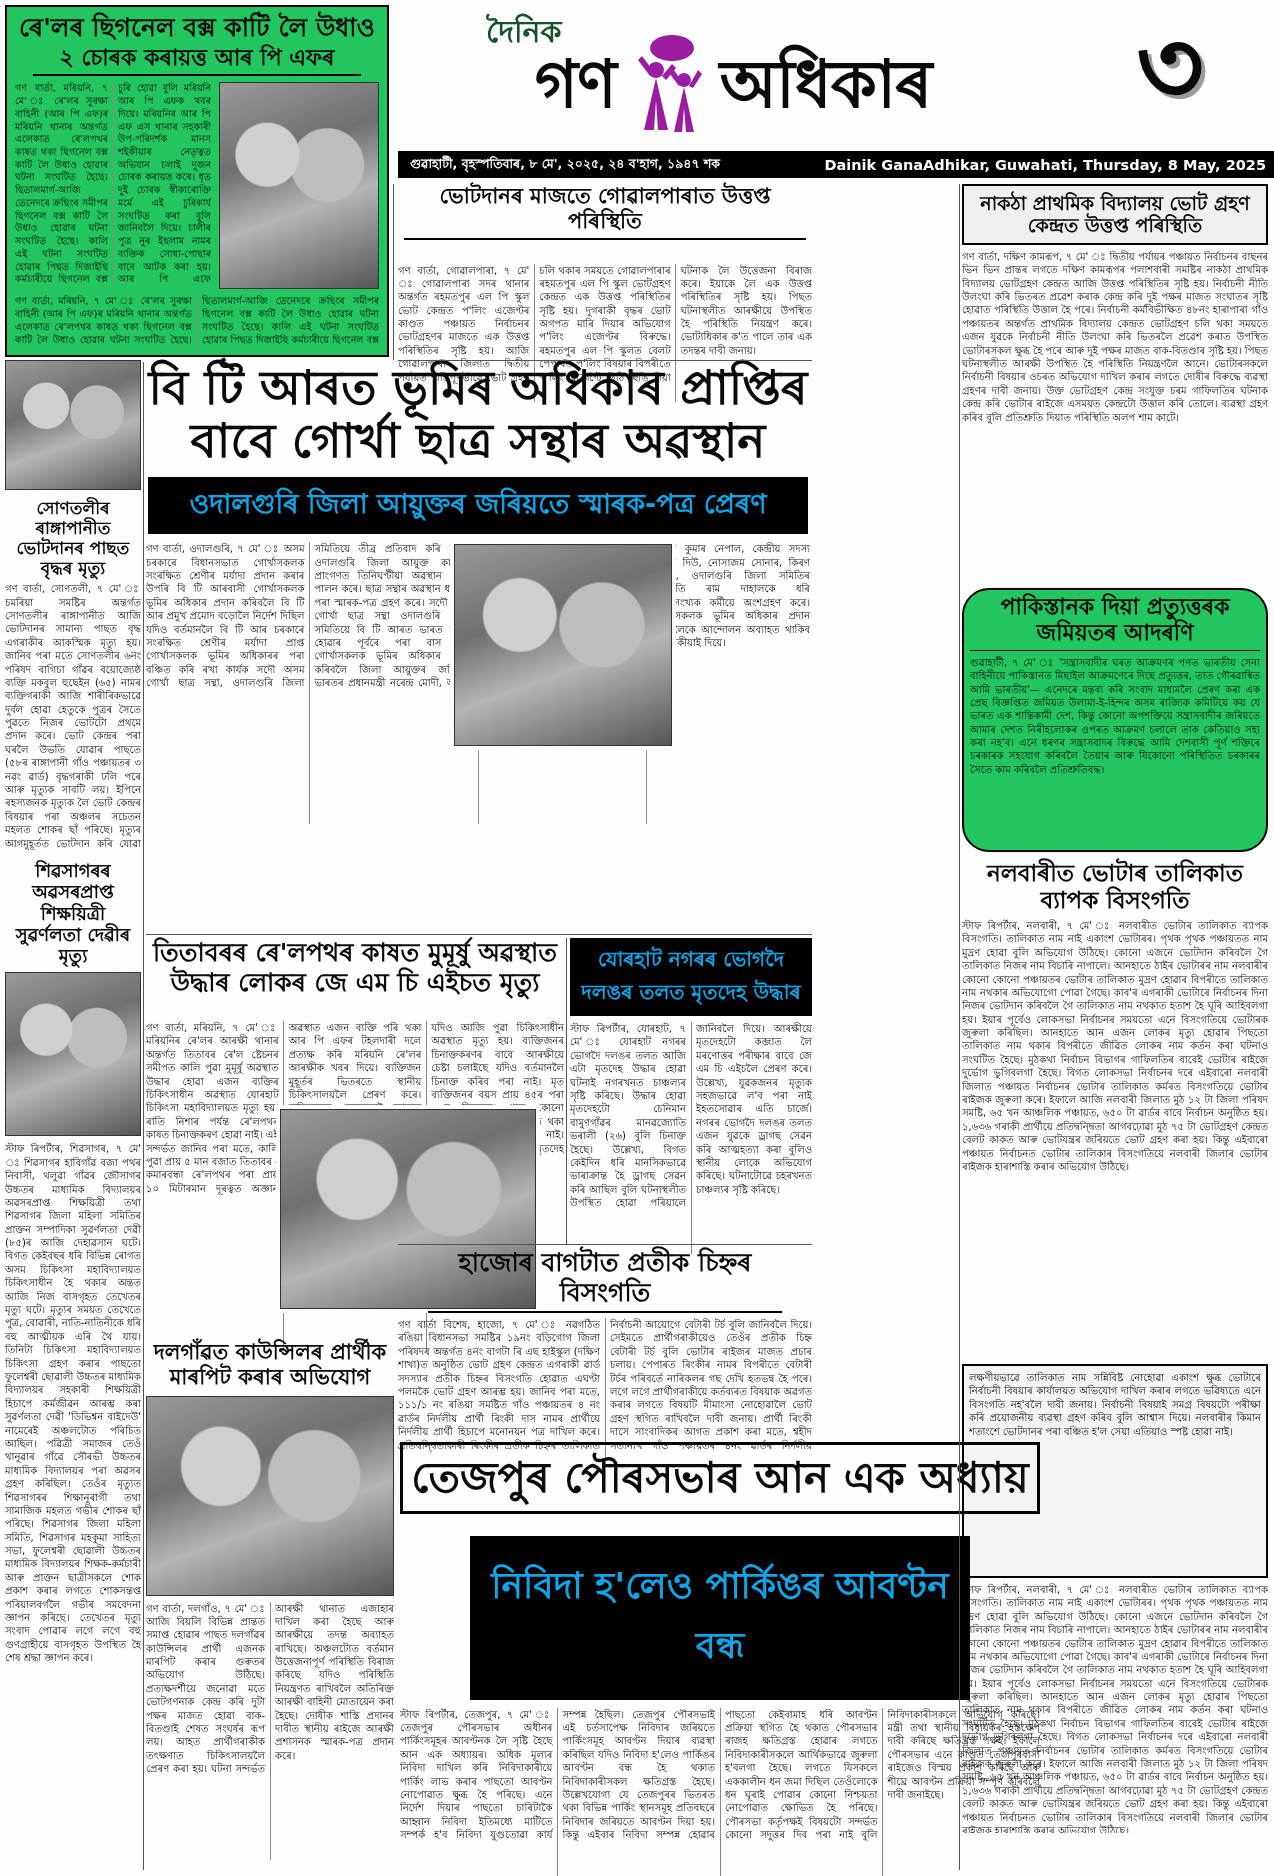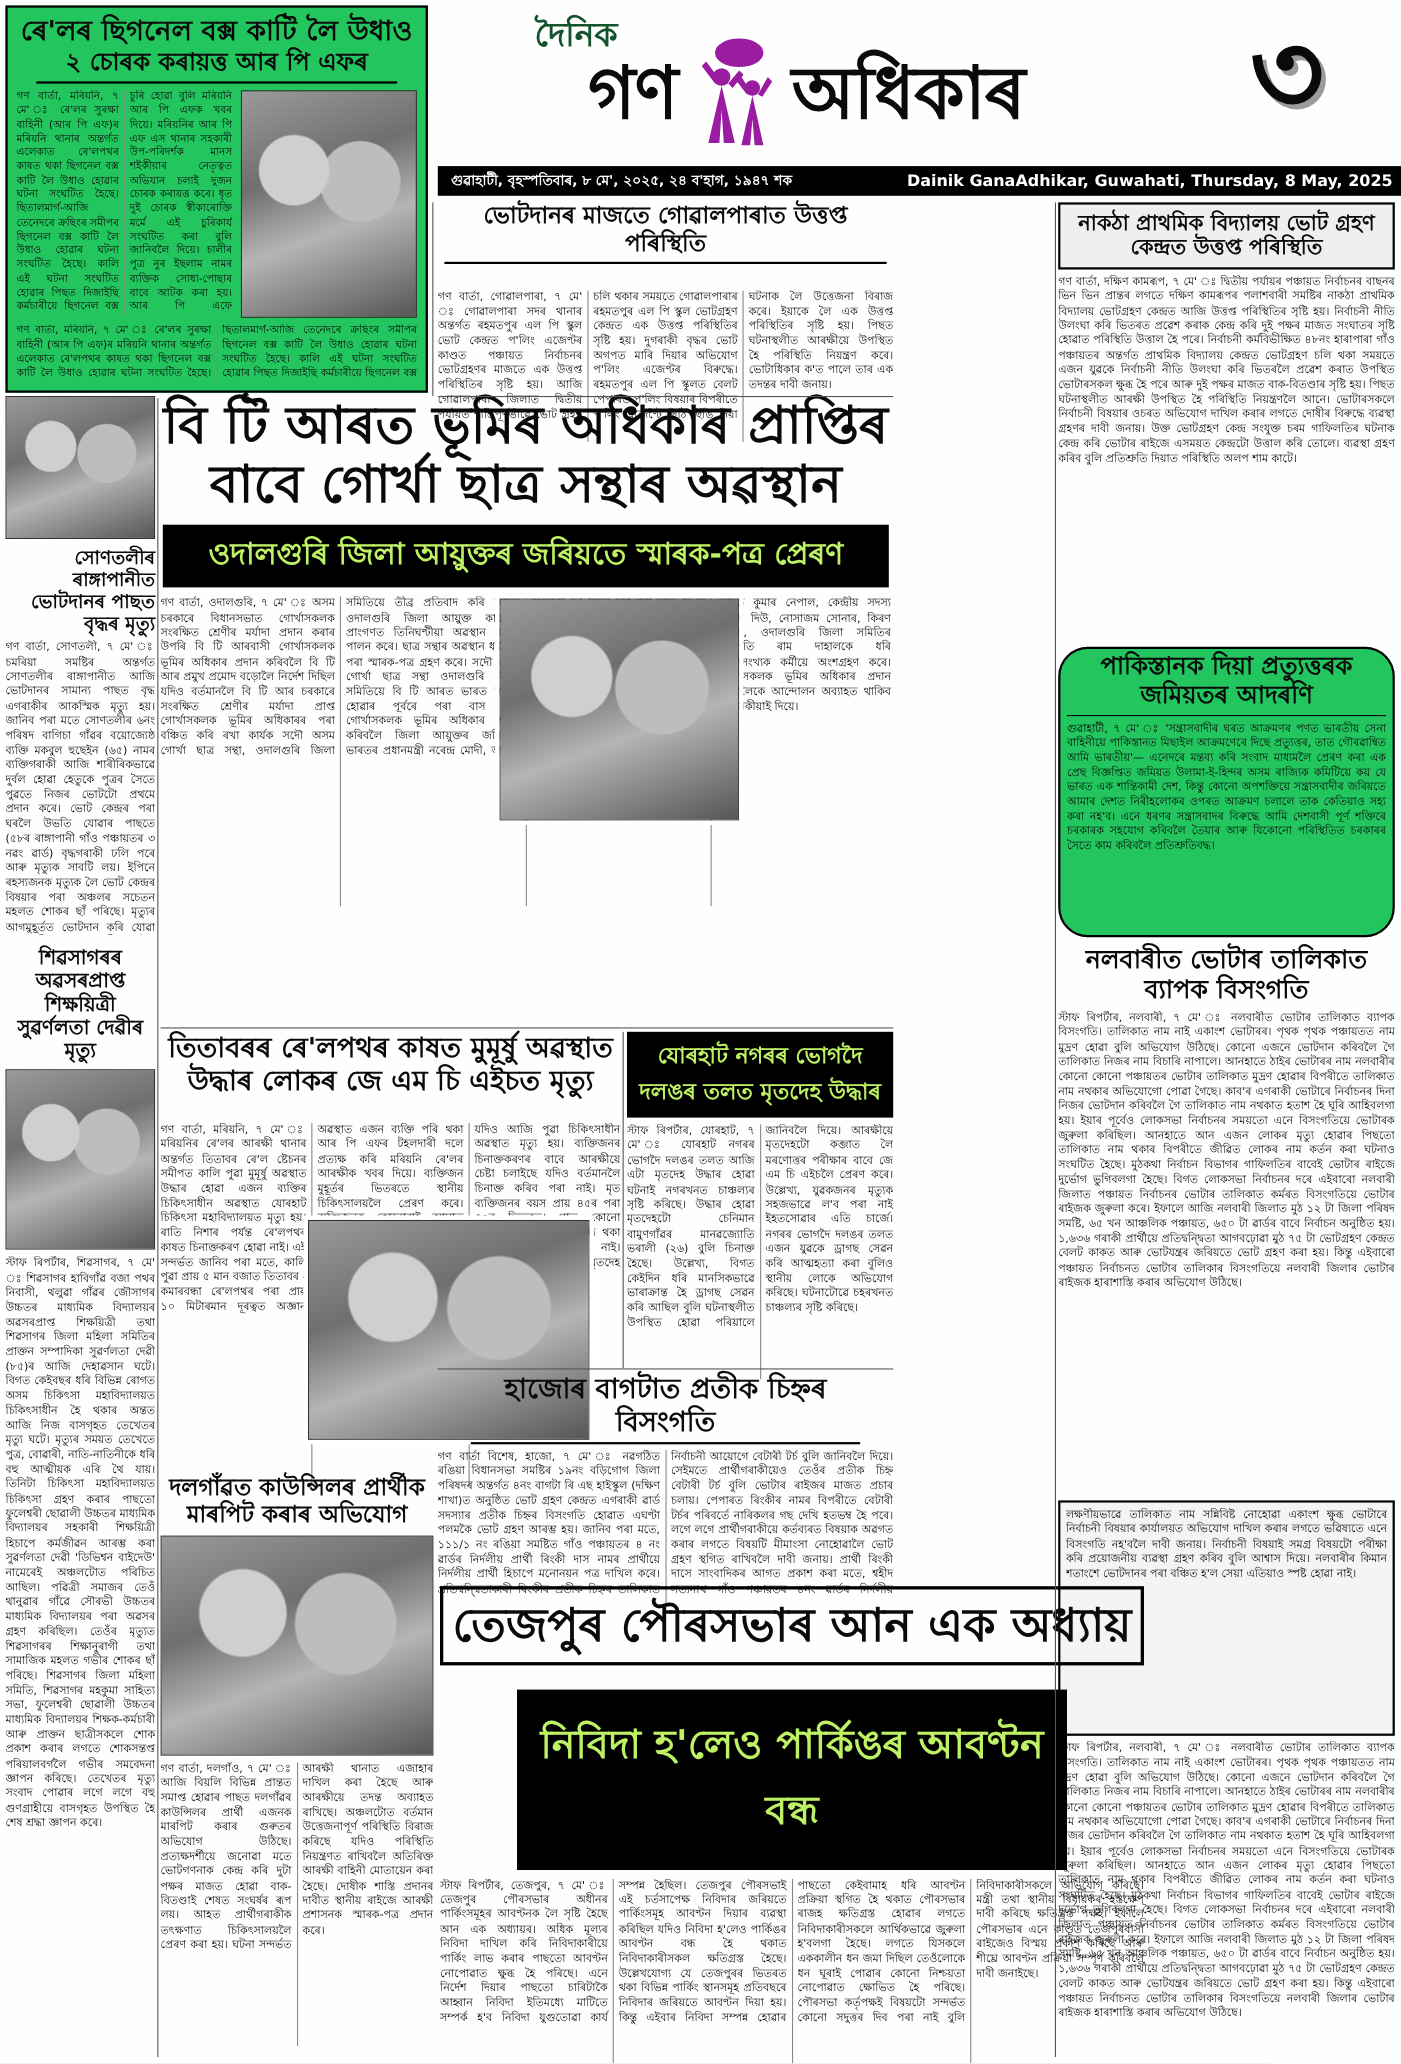--- a/index.html
+++ b/index.html
@@ -2,21 +2,21 @@
 <html><head>
 <meta charset="utf-8">
 <style>
   html,body{margin:0;padding:0;background:#e9e9e9;}
   .page{position:relative;width:1274px;height:1876px;background:#fefefe;margin:0 auto;
         font-family:"DejaVu Sans","Liberation Sans",sans-serif;color:#0a0a0a;overflow:hidden;}
   .abs{position:absolute;}
   .box{border:2px solid #000;background:#22c55e;}
   .hl{font-weight:bold;text-align:center;line-height:1.18;}
   .hl-under{border-bottom:2px solid #000;padding-bottom:4px;}
-  .rev{background:#000;color:#bef264;font-weight:bold;text-align:center;}
+  .rev{background:#000;color:#0ea5e9;font-weight:bold;text-align:center;}
   .body-text{font-size:10px;line-height:1.34;text-align:justify;overflow:hidden;word-break:break-word;}
   .c2{column-count:2;column-gap:10px;column-rule:1px solid #888;}
   .c3{column-count:3;column-gap:10px;column-rule:1px solid #888;margin-top:24px;}
   .c4{column-count:4;column-gap:10px;column-rule:1px solid #888;}
   .photo{background:
       radial-gradient(circle at 30% 35%, #cfcfcf 0 18%, transparent 19%),
       radial-gradient(circle at 68% 40%, #bdbdbd 0 22%, transparent 23%),
       linear-gradient(160deg,#9a9a9a 0%,#6f6f6f 35%,#b5b5b5 60%,#565656 100%);
       border:1px solid #333;}
   .vrule{width:1px;background:#555;}
@@ -80,21 +80,21 @@
     <div class="hl" style="font-size:23px;margin-top:8px;">নলবাৰীত ভোটাৰ তালিকাত ব্যাপক বিসংগতি</div>
     <div class="body-text" style="height:440px;margin-top:5px;">স্টাফ ৰিপৰ্টাৰ, নলবাৰী, ৭ মে' ঃ নলবাৰীত ভোটাৰ তালিকাত ব্যাপক বিসংগতি। তালিকাত নাম নাই একাংশ ভোটাৰৰ। পৃথক পৃথক পঞ্চায়তত নাম মুদ্ৰণ হোৱা বুলি অভিযোগ উঠিছে। কোনো এজনে ভোটদান কৰিবলৈ গৈ তালিকাত নিজৰ নাম বিচাৰি নাপালে। আনহাতে ঠাইৰ ভোটাৰৰ নাম নলবাৰীৰ কোনো কোনো পঞ্চায়তৰ ভোটাৰ তালিকাত মুদ্ৰণ হোৱাৰ বিপৰীতে তালিকাত নাম নথকাৰ অভিযোগো পোৱা গৈছে। কাব'ৰ এগৰাকী ভোটাৰে নিৰ্বাচনৰ দিনা নিজৰ ভোটদান কৰিবলৈ গৈ তালিকাত নাম নথকাত হতাশ হৈ ঘূৰি আহিবলগা হয়। ইয়াৰ পূৰ্বেও লোকসভা নিৰ্বাচনৰ সময়তো এনে বিসংগতিয়ে ভোটাৰক জুৰুলা কৰিছিল। আনহাতে আন এজন লোকৰ মৃত্যু হোৱাৰ পিছতো তালিকাত নাম থকাৰ বিপৰীতে জীৱিত লোকৰ নাম কৰ্তন কৰা ঘটনাও সংঘটিত হৈছে। মুঠকথা নিৰ্বাচন বিভাগৰ গাফিলতিৰ বাবেই ভোটাৰ ৰাইজে দুৰ্ভোগ ভুগিবলগা হৈছে। বিগত লোকসভা নিৰ্বাচনৰ দৰে এইবাৰো নলবাৰী জিলাত পঞ্চায়ত নিৰ্বাচনৰ ভোটাৰ তালিকাত কৰ্মৰত বিসংগতিয়ে ভোটাৰ ৰাইজক জুৰুলা কৰে। ইফালে আজি নলবাৰী জিলাত মুঠ ১২ টা জিলা পৰিষদ সমষ্টি, ৬৫ খন আঞ্চলিক পঞ্চায়ত, ৬৫০ টা ৱাৰ্ডৰ বাবে নিৰ্বাচন অনুষ্ঠিত হয়। ১,৬৩৬ গৰাকী প্ৰাৰ্থীয়ে প্ৰতিদ্বন্দ্বিতা আগবঢ়োৱা মুঠ ৭৫ টা ভোটগ্ৰহণ কেন্দ্ৰত বেলট কাকত আৰু ভোটযন্ত্ৰৰ জৰিয়তে ভোট গ্ৰহণ কৰা হয়। কিন্তু এইবাৰো পঞ্চায়ত নিৰ্বাচনত ভোটাৰ তালিকাৰ বিসংগতিয়ে নলবাৰী জিলাৰ ভোটাৰ ৰাইজক হাৰাশাস্তি কৰাৰ অভিযোগ উঠিছে।</div>
     <div class="box" style="margin-top:5px;padding:5px;background:#f4f4f4;">
       <div class="body-text" style="height:200px;">লক্ষণীয়ভাৱে তালিকাত নাম সন্নিবিষ্ট নোহোৱা একাংশ ক্ষুব্ধ ভোটাৰে নিৰ্বাচনী বিষয়াৰ কাৰ্যালয়ত অভিযোগ দাখিল কৰাৰ লগতে ভৱিষ্যতে এনে বিসংগতি নহ'বলৈ দাবী জনায়। নিৰ্বাচনী বিষয়াই সমগ্ৰ বিষয়টো পৰীক্ষা কৰি প্ৰয়োজনীয় ব্যৱস্থা গ্ৰহণ কৰিব বুলি আশ্বাস দিয়ে। নলবাৰীৰ কিমান শতাংশে ভোটদানৰ পৰা বঞ্চিত হ'ল সেয়া এতিয়াও স্পষ্ট হোৱা নাই।</div>
     </div>
     <div class="body-text" style="height:250px;margin-top:5px;">স্টাফ ৰিপৰ্টাৰ, নলবাৰী, ৭ মে' ঃ নলবাৰীত ভোটাৰ তালিকাত ব্যাপক বিসংগতি। তালিকাত নাম নাই একাংশ ভোটাৰৰ। পৃথক পৃথক পঞ্চায়তত নাম মুদ্ৰণ হোৱা বুলি অভিযোগ উঠিছে। কোনো এজনে ভোটদান কৰিবলৈ গৈ তালিকাত নিজৰ নাম বিচাৰি নাপালে। আনহাতে ঠাইৰ ভোটাৰৰ নাম নলবাৰীৰ কোনো কোনো পঞ্চায়তৰ ভোটাৰ তালিকাত মুদ্ৰণ হোৱাৰ বিপৰীতে তালিকাত নাম নথকাৰ অভিযোগো পোৱা গৈছে। কাব'ৰ এগৰাকী ভোটাৰে নিৰ্বাচনৰ দিনা নিজৰ ভোটদান কৰিবলৈ গৈ তালিকাত নাম নথকাত হতাশ হৈ ঘূৰি আহিবলগা হয়। ইয়াৰ পূৰ্বেও লোকসভা নিৰ্বাচনৰ সময়তো এনে বিসংগতিয়ে ভোটাৰক জুৰুলা কৰিছিল। আনহাতে আন এজন লোকৰ মৃত্যু হোৱাৰ পিছতো তালিকাত নাম থকাৰ বিপৰীতে জীৱিত লোকৰ নাম কৰ্তন কৰা ঘটনাও সংঘটিত হৈছে। মুঠকথা নিৰ্বাচন বিভাগৰ গাফিলতিৰ বাবেই ভোটাৰ ৰাইজে দুৰ্ভোগ ভুগিবলগা হৈছে। বিগত লোকসভা নিৰ্বাচনৰ দৰে এইবাৰো নলবাৰী জিলাত পঞ্চায়ত নিৰ্বাচনৰ ভোটাৰ তালিকাত কৰ্মৰত বিসংগতিয়ে ভোটাৰ ৰাইজক জুৰুলা কৰে। ইফালে আজি নলবাৰী জিলাত মুঠ ১২ টা জিলা পৰিষদ সমষ্টি, ৬৫ খন আঞ্চলিক পঞ্চায়ত, ৬৫০ টা ৱাৰ্ডৰ বাবে নিৰ্বাচন অনুষ্ঠিত হয়। ১,৬৩৬ গৰাকী প্ৰাৰ্থীয়ে প্ৰতিদ্বন্দ্বিতা আগবঢ়োৱা মুঠ ৭৫ টা ভোটগ্ৰহণ কেন্দ্ৰত বেলট কাকত আৰু ভোটযন্ত্ৰৰ জৰিয়তে ভোট গ্ৰহণ কৰা হয়। কিন্তু এইবাৰো পঞ্চায়ত নিৰ্বাচনত ভোটাৰ তালিকাৰ বিসংগতিয়ে নলবাৰী জিলাৰ ভোটাৰ ৰাইজক হাৰাশাস্তি কৰাৰ অভিযোগ উঠিছে।</div>
   </div>
 
   <div class="abs" style="left:5px;top:360px;width:136px;height:1511px;">
     <div class="photo" style="width:134px;height:128px;"></div>
-    <div class="hl" style="font-size:17px;margin:8px 0 4px;text-align:right;">সোণতলীৰ ৰাঙ্গাপানীত ভোটদানৰ পাছত বৃদ্ধৰ মৃত্যু</div>
+    <div class="hl" style="font-size:17px;margin:8px 0 4px;">সোণতলীৰ ৰাঙ্গাপানীত ভোটদানৰ পাছত বৃদ্ধৰ মৃত্যু</div>
     <div class="body-text" style="height:268px;">গণ বাৰ্তা, সোণতলী, ৭ মে' ঃ চমৰিয়া সমষ্টিৰ অন্তৰ্গত সোণতলীৰ ৰাঙ্গাপানীত আজি ভোটদানৰ সামান্য পাছত বৃদ্ধ এগৰাকীৰ আকস্মিক মৃত্যু হয়। জানিব পৰা মতে সোণতলীৰ ৬নং পৰিষদ বাগিচা গাঁৱৰ বয়োজ্যেষ্ঠ ব্যক্তি মকবুল হুছেইন (৬৫) নামৰ ব্যক্তিগৰাকী আজি শাৰীৰিকভাৱে দুৰ্বল হোৱা হেতুকে পুত্ৰৰ সৈতে পুৱতে নিজৰ ভোটটো প্ৰথমে প্ৰদান কৰে। ভোট কেন্দ্ৰৰ পৰা ঘৰলৈ উভতি যোৱাৰ পাছতে (৫৮ৰ ৰাঙ্গাপানী গাঁও পঞ্চায়তৰ ৩ নৱং ৱাৰ্ড) বৃদ্ধগৰাকী ঢলি পৰে আৰু মৃত্যুক সাবটি লয়। ইপিনে ৰহস্যজনক মৃত্যুক লৈ ভোট কেন্দ্ৰৰ বিষয়াৰ পৰা অঞ্চলৰ সচেতন মহলত শোকৰ ছাঁ পৰিছে। মৃত্যুৰ আগমুহূৰ্তত ভোটদান কৰি যোৱা বৃদ্ধগৰাকীৰ মৃত্যুক প্ৰাৰ্থী ভোটাৰ সকলে সুঁৱৰে।</div>
     <div class="hl" style="font-size:18px;margin:10px 0 6px;">শিৱসাগৰৰ অৱসৰপ্ৰাপ্ত শিক্ষয়িত্ৰী সুৱৰ্ণলতা দেৱীৰ মৃত্যু</div>
     <div class="photo" style="width:134px;height:162px;"></div>
     <div class="body-text" style="height:830px;margin-top:6px;">স্টাফ ৰিপৰ্টাৰ, শিৱসাগৰ, ৭ মে' ঃ শিৱসাগৰ হাবিগাঁৱ বজা পথৰ নিবাসী, থলুৱা গাঁৱৰ জৌসাগৰ উচ্চতৰ মাধ্যমিক বিদ্যালয়ৰ অৱসৰপ্ৰাপ্ত শিক্ষয়িত্ৰী তথা শিৱসাগৰ জিলা মহিলা সমিতিৰ প্ৰাক্তন সম্পাদিকা সুৱৰ্ণলতা দেৱী (৮৫)ৰ আজি দেহাৱসান ঘটে। বিগত কেইবছৰ ধৰি বিভিন্ন ৰোগত অসম চিকিৎসা মহাবিদ্যালয়ত চিকিৎসাধীন হৈ থকাৰ অন্তত আজি নিজ বাসগৃহত তেখেতৰ মৃত্যু ঘটে। মৃত্যুৰ সময়ত তেখেতে পুত্ৰ, বোৱাৰী, নাতি-নাতিনীকে ধৰি বহু আত্মীয়ক এৰি থৈ যায়। তিনিটা চিকিৎসা মহাবিদ্যালয়ত চিকিৎসা গ্ৰহণ কৰাৰ পাছতো ফুলেশ্বৰী ছোৱালী উচ্চতৰ মাধ্যমিক বিদ্যালয়ৰ সহকাৰী শিক্ষয়িত্ৰী হিচাপে কৰ্মজীৱন আৰম্ভ কৰা সুৱৰ্ণলতা দেৱী 'ডিভিশ্বন বাইদেউ' নামেৰেই অঞ্চলটোত পৰিচিত আছিল। পৱিত্ৰী সমাজৰ তেওঁ থানুৱাৰ গাঁৱে সৌৰভী উচ্চতৰ মাধ্যমিক বিদ্যালয়ৰ পৰা অৱসৰ গ্ৰহণ কৰিছিল। তেওঁৰ মৃত্যুত শিৱসাগৰৰ শিক্ষানুৰাগী তথা সামাজিক মহলত গভীৰ শোকৰ ছাঁ পৰিছে। শিৱসাগৰ জিলা মহিলা সমিতি, শিৱসাগৰ মহকুমা সাহিত্য সভা, ফুলেশ্বৰী ছোৱালী উচ্চতৰ মাধ্যমিক বিদ্যালয়ৰ শিক্ষক-কৰ্মচাৰী আৰু প্ৰাক্তন ছাত্ৰীসকলে শোক প্ৰকাশ কৰাৰ লগতে শোকসন্তপ্ত পৰিয়ালবৰ্গলৈ গভীৰ সমবেদনা জ্ঞাপন কৰিছে। তেখেতৰ মৃত্যু সংবাদ পোৱাৰ লগে লগে বহু গুণগ্ৰাহীয়ে বাসগৃহত উপস্থিত হৈ শেষ শ্ৰদ্ধা জ্ঞাপন কৰে।</div>
   </div>
 
   <div class="abs" style="left:146px;top:362px;width:664px;height:572px;">
     <div class="hl" style="font-size:47px;line-height:1.12;">বি টি আৰত ভূমিৰ অধিকাৰ প্ৰাপ্তিৰ বাবে গোৰ্খা ছাত্ৰ সন্থাৰ অৱস্থান</div>
     <div class="rev" style="font-size:27px;margin:10px 2px 8px;padding:6px 0;">ওদালগুৰি জিলা আয়ুক্তৰ জৰিয়তে স্মাৰক-পত্ৰ প্ৰেৰণ</div>
     <div style="position:relative;height:282px;">

